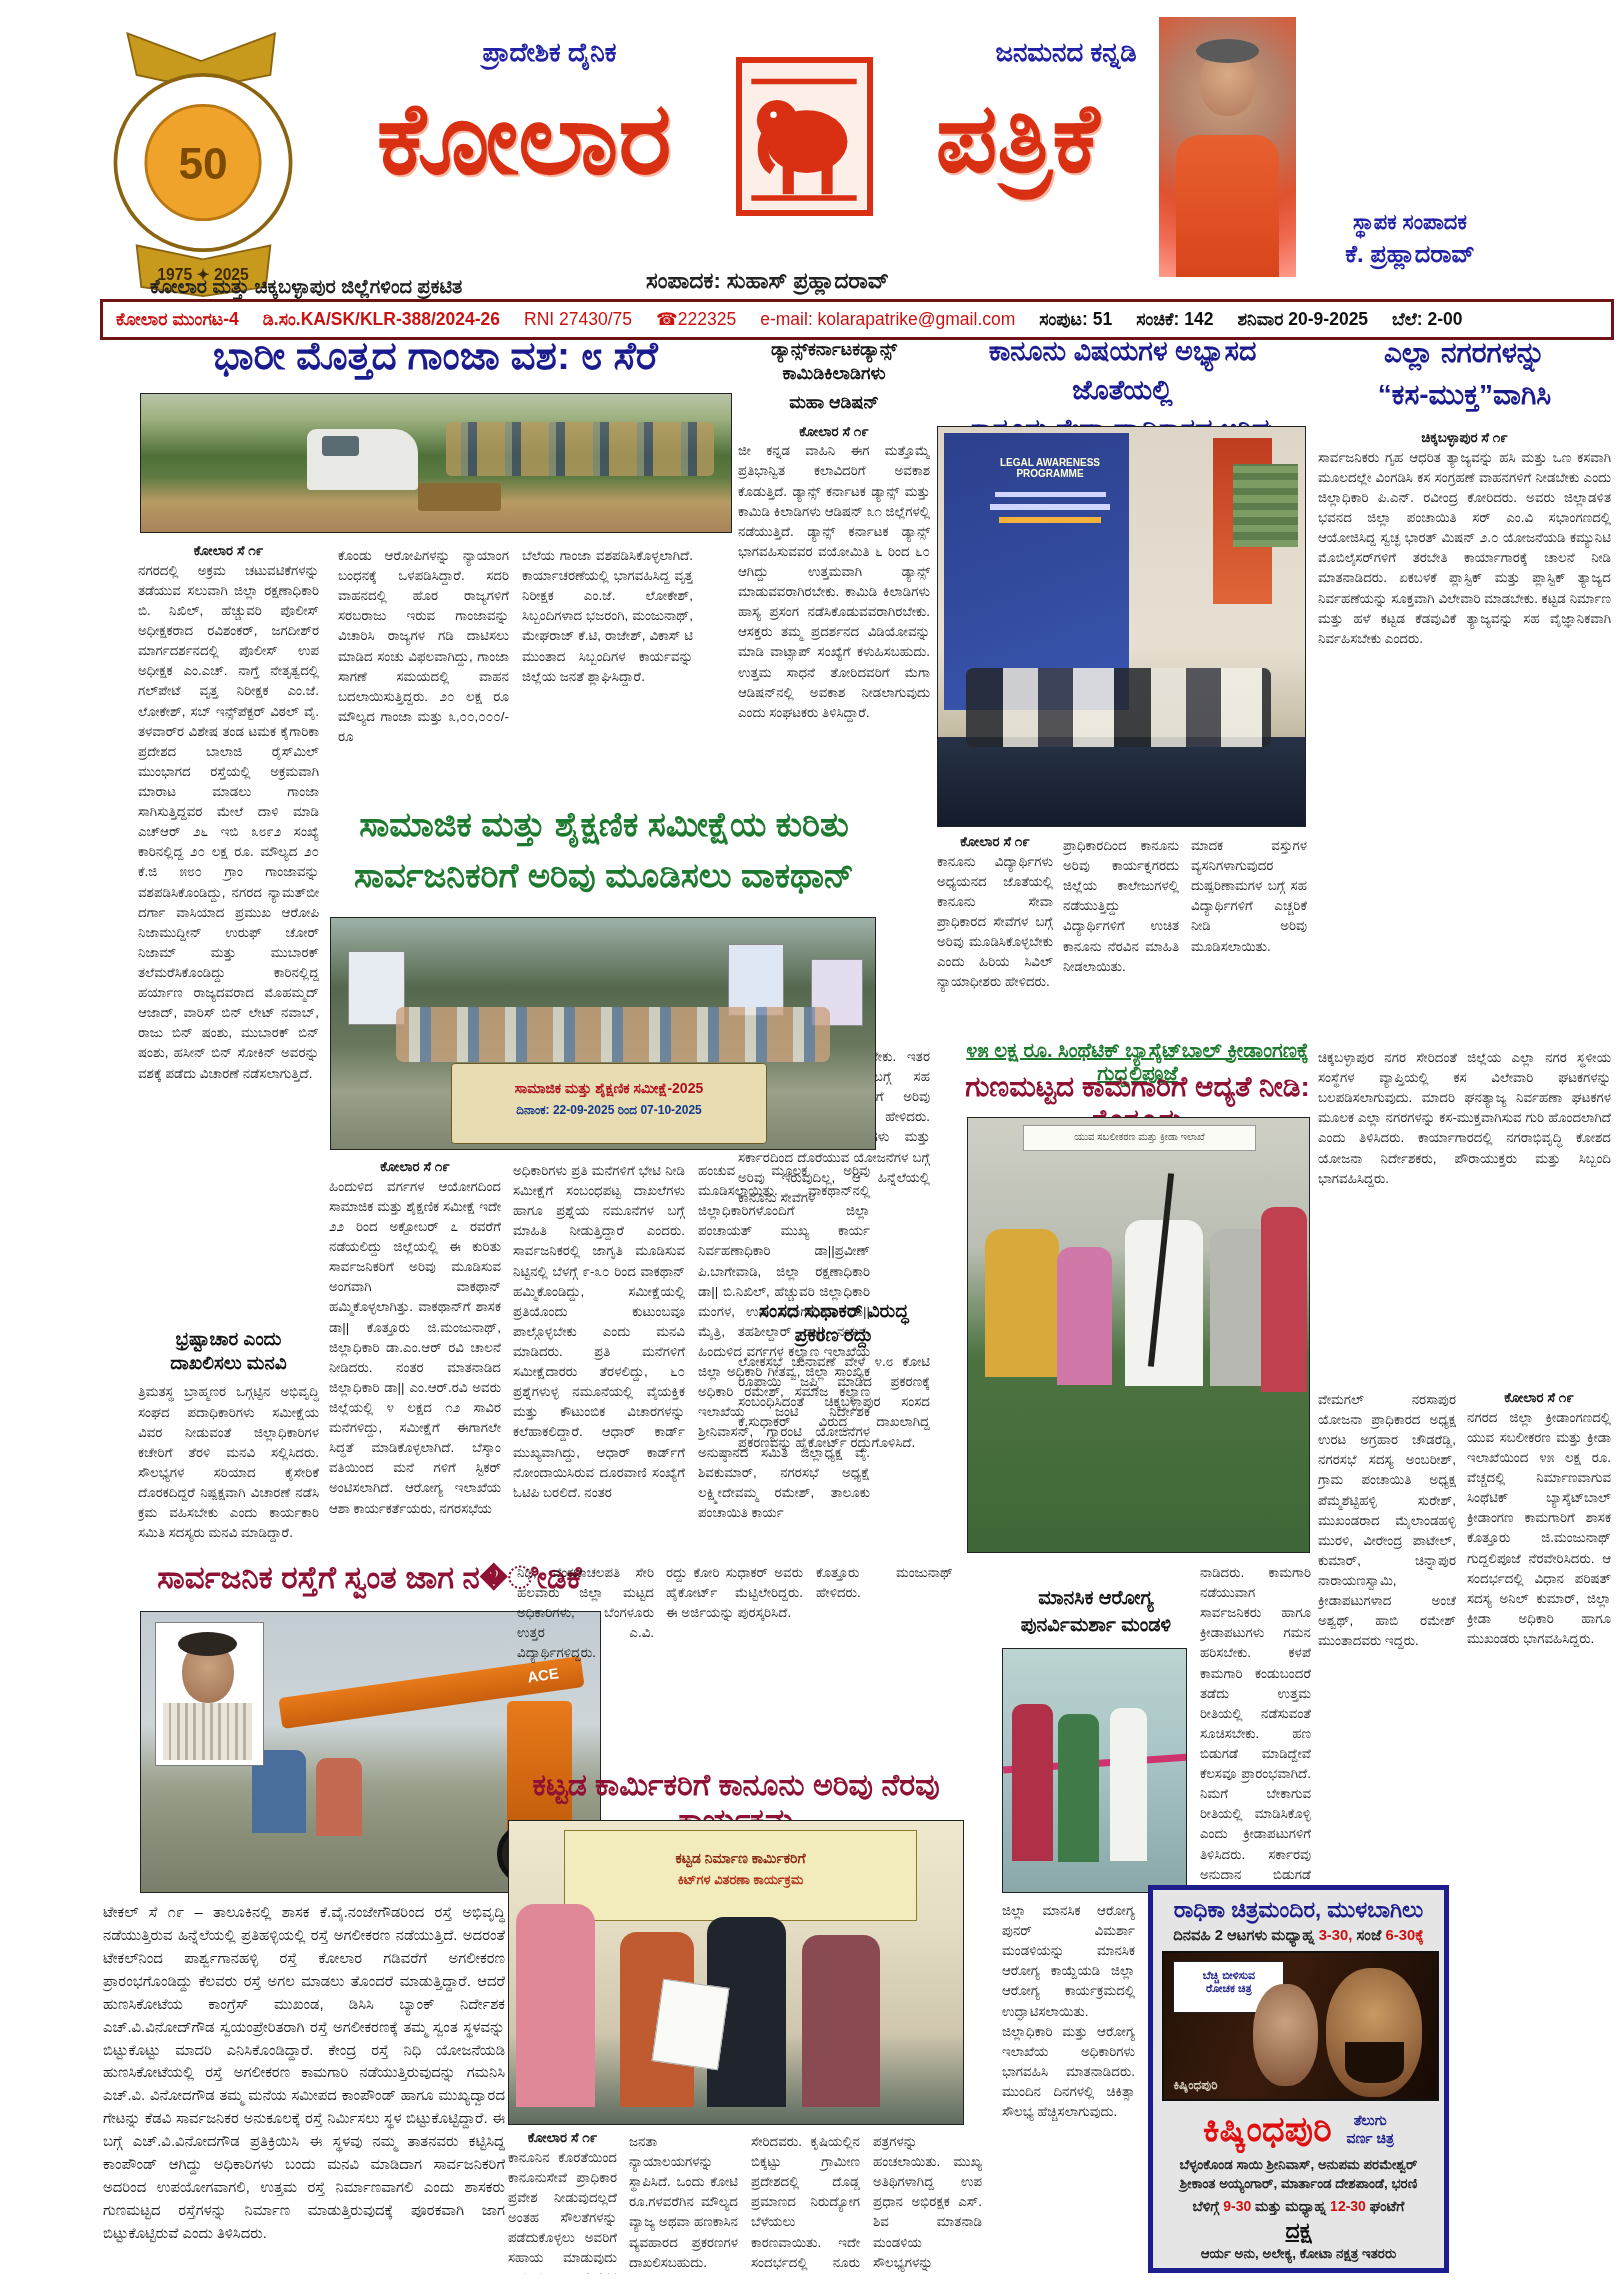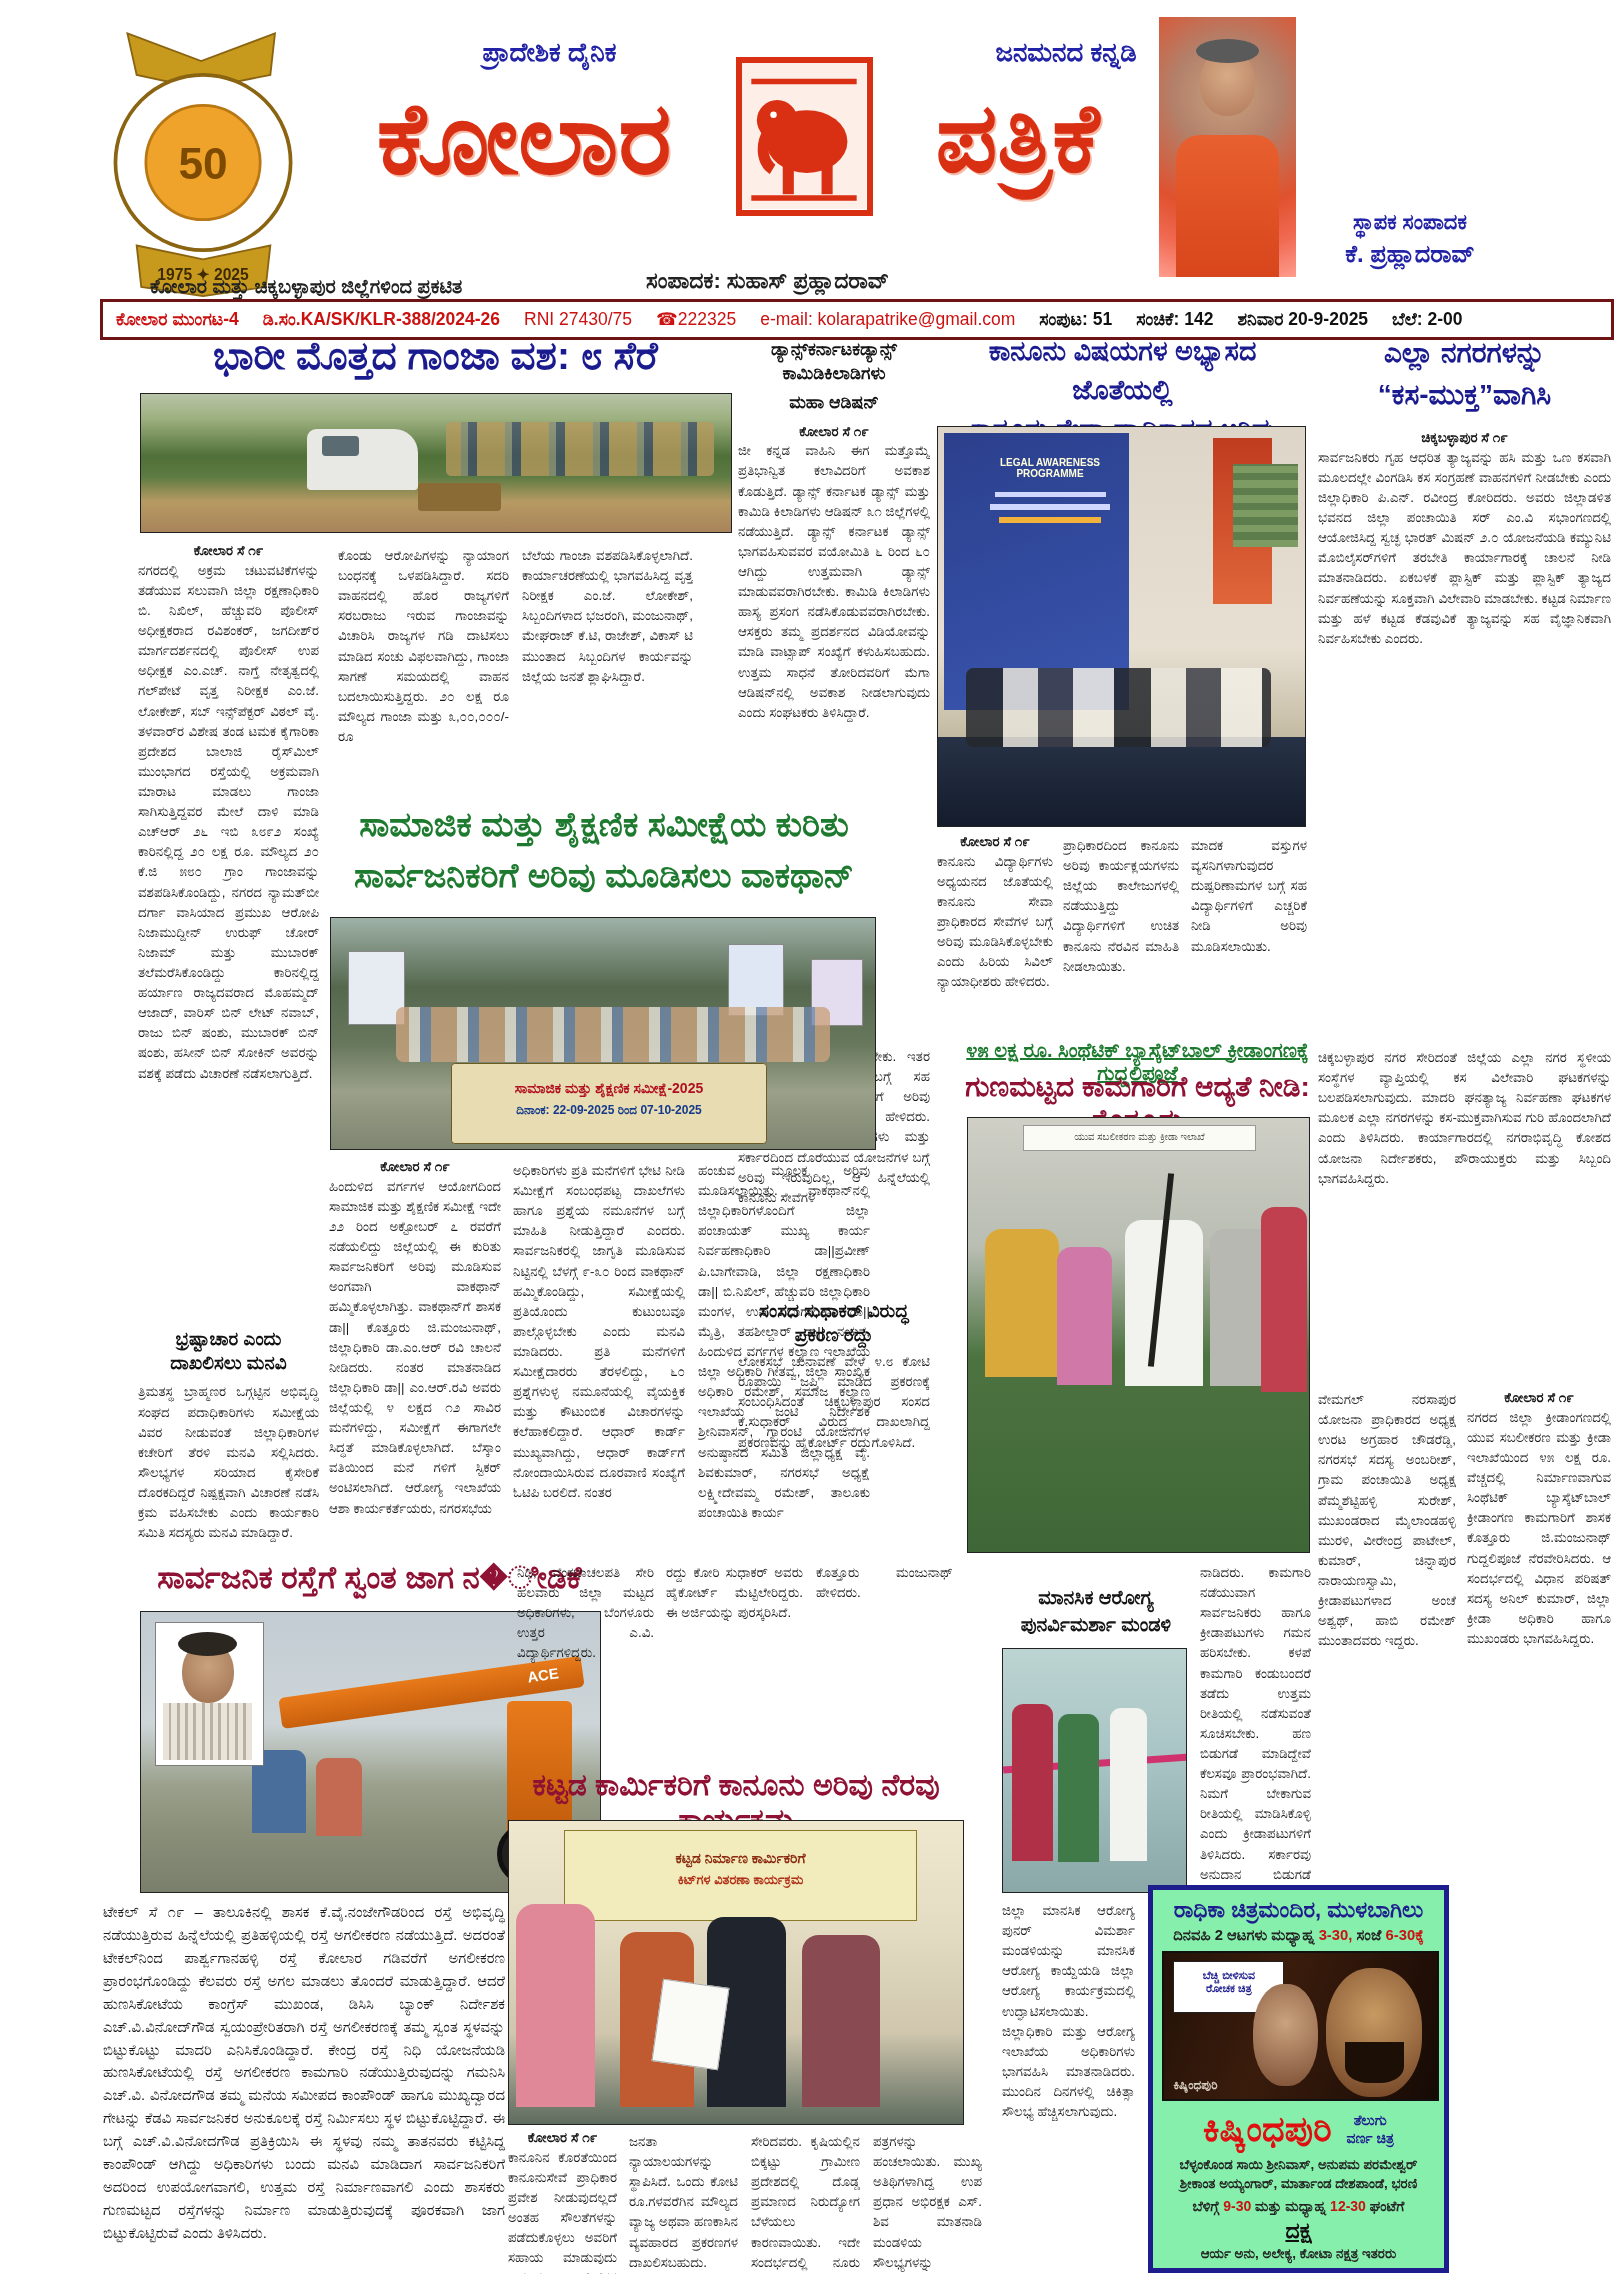--- a/index.html
+++ b/index.html
@@ -16,21 +16,21 @@
   .hl-maroon{color:#8f1133;font-weight:bold;}
   .kicker{color:#1d7a2e;font-weight:bold;text-decoration:underline;}
   .subhead{font-weight:bold;text-align:center;font-size:18.5px;line-height:1.3;color:#111;}
   .photo{position:absolute;border:1.8px solid #222;box-sizing:border-box;overflow:hidden;}
   .cap-sign{position:absolute;background:rgba(255,255,250,.92);color:#333;
             font-size:9.2px;text-align:center;overflow:hidden;}
   .infobar{display:flex;align-items:center;gap:24px;border:3.7px solid #6e1414;
            box-sizing:border-box;padding:3.7px 13px;font-size:17.5px;white-space:nowrap;overflow:hidden;}
   .red{color:#cc1111;font-weight:bold;}
   .blk{color:#111;font-weight:bold;}
-  .adbox{position:absolute;border:5.5px solid #1d1d8e;box-sizing:border-box;background:#86efac;
+  .adbox{position:absolute;border:5.5px solid #1d1d8e;box-sizing:border-box;background:#e5e5e5;
          padding:7.4px 9.2px;overflow:hidden;}
 </style>
 </head>
 <body>
 
 <div id="page">
 
   <div class="abs" style="left:109px;top:24px;width:189px;height:277px;">
     <svg width="189" height="277" viewBox="0 0 205 300">
       <path d="M20 10 L100 40 L180 10 L175 55 L100 70 L30 55 Z" fill="#c79a1e" stroke="#8a6410" stroke-width="2"></path>
@@ -135,21 +135,21 @@
     <div style="position:absolute;right:33px;top:11px;width:59px;height:166px;background:linear-gradient(180deg,#c03c1f,#e0663a);"></div>
     <div style="position:absolute;right:7.4px;top:37px;width:65px;height:83px;background:repeating-linear-gradient(0deg,#7c9c64 0 7.4px,#5d7d4c 7.4px 14.8px);"></div>
     <div style="position:absolute;left:0;bottom:0;width:100%;height:89px;background:linear-gradient(180deg,#273246,#141c2c);"></div>
     <div style="position:absolute;left:28px;bottom:79px;width:305px;height:79px;
          background:repeating-linear-gradient(90deg,#24272c 0 37px,#e8e4da 37px 72px,#3d3f49 72px 107px,#f2efe6 107px 148px);opacity:.85;border-radius:7.4px;"></div>
   </div>
   <div class="abs" style="left:937px;top:834px;width:116px;">
     <div class="dateline">ಕೋಲಾರ ಸೆ ೧೯</div>
     <div class="body-text jt" style="height:185px;">ಕಾನೂನು ವಿದ್ಯಾರ್ಥಿಗಳು ಅಧ್ಯಯನದ ಜೊತೆಯಲ್ಲಿ ಕಾನೂನು ಸೇವಾ ಪ್ರಾಧಿಕಾರದ ಸೇವೆಗಳ ಬಗ್ಗೆ ಅರಿವು ಮೂಡಿಸಿಕೊಳ್ಳಬೇಕು ಎಂದು ಹಿರಿಯ ಸಿವಿಲ್ ನ್ಯಾಯಾಧೀಶರು ಹೇಳಿದರು.</div>
   </div>
-  <div class="abs body-text jt" style="left:1063px;top:836px;width:116px;height:201px;">ಪ್ರಾಧಿಕಾರದಿಂದ ಕಾನೂನು ಅರಿವು ಕಾರ್ಯಕ್ಲಯಗಳನು ಜಿಲ್ಲೆಯ ಕಾಲೇಜುಗಳಲ್ಲಿ ನಡೆಯುತ್ತಿದ್ದು ವಿದ್ಯಾರ್ಥಿಗಳಿಗೆ ಉಚಿತ ಕಾನೂನು ನೆರವಿನ ಮಾಹಿತಿ ನೀಡಲಾಯಿತು.</div>
+  <div class="abs body-text jt" style="left:1063px;top:836px;width:116px;height:201px;">ಪ್ರಾಧಿಕಾರದಿಂದ ಕಾನೂನು ಅರಿವು ಕಾರ್ಯಕ್ನಗರದು ಜಿಲ್ಲೆಯ ಕಾಲೇಜುಗಳಲ್ಲಿ ನಡೆಯುತ್ತಿದ್ದು ವಿದ್ಯಾರ್ಥಿಗಳಿಗೆ ಉಚಿತ ಕಾನೂನು ನೆರವಿನ ಮಾಹಿತಿ ನೀಡಲಾಯಿತು.</div>
   <div class="abs body-text jt" style="left:1191px;top:836px;width:116px;height:201px;">ಮಾದಕ ವಸ್ತುಗಳ ವ್ಯಸನಿಗಳಾಗುವುದರ ದುಷ್ಪರಿಣಾಮಗಳ ಬಗ್ಗೆ ಸಹ ವಿದ್ಯಾರ್ಥಿಗಳಿಗೆ ಎಚ್ಚರಿಕೆ ನೀಡಿ ಅರಿವು ಮೂಡಿಸಲಾಯಿತು.</div>
 
   <div class="abs" style="left:738px;top:1047px;width:192px;">
     <div class="body-text jt" style="height:247px;">ಹೆಚ್ಚು ಮಾಹಿತಿ ತಿಳಿದುಕೊಳ್ಳಬೇಕು. ಇತರ ಸಾಮಾನ್ಯ ಕಾನೂನುಗಳ ಬಗ್ಗೆ ಸಹ ತಿಳಿದುಕೊಂಡು ಸಾರ್ವಜನಿಕರಿಗೆ ಅರಿವು ಮೂಡಿಸಬೇಕು ಎಂದು ನಟೇಶ್ ಹೇಳಿದರು. ಎಷ್ಟೋ ಜನರಿಗೆ ಕಾನೂನುಗಳು ಮತ್ತು ಸರ್ಕಾರದಿಂದ ದೊರೆಯುವ ಯೋಜನೆಗಳ ಬಗ್ಗೆ ಅರಿವು ಇರುವುದಿಲ್ಲ, ಆ ಹಿನ್ನೆಲೆಯಲ್ಲಿ ಕಾನೂನು ಸೇವೆಗಳ</div>
     <div class="subhead" style="margin:5px 0;">ಸಂಸದ ಸುಧಾಕರ್ ವಿರುದ್ಧ ಪ್ರಕರಣ ರದ್ದು</div>
     <div class="body-text jt" style="height:194px;">ಲೋಕಸಭೆ ಚುನಾವಣೆ ವೇಳೆ ೪.೮ ಕೋಟಿ ರೂಪಾಯಿ ಜಪ್ತಿ ಮಾಡಿದ ಪ್ರಕರಣಕ್ಕೆ ಸಂಬಂಧಿಸಿದಂತೆ ಚಿಕ್ಕಬಳ್ಳಾಪುರ ಸಂಸದ ಕೆ.ಸುಧಾಕರ್ ವಿರುದ್ಧ ದಾಖಲಾಗಿದ್ದ ಪ್ರಕರಣವನ್ನು ಹೈಕೋರ್ಟ್ ರದ್ದುಗೊಳಿಸಿದೆ.</div>
   </div>
 
   <div class="abs ct hl-navy" style="left:1318px;top:332px;width:293px;font-size:28px;line-height:1.5;">
     <div>ಎಲ್ಲಾ ನಗರಗಳನ್ನು</div>

